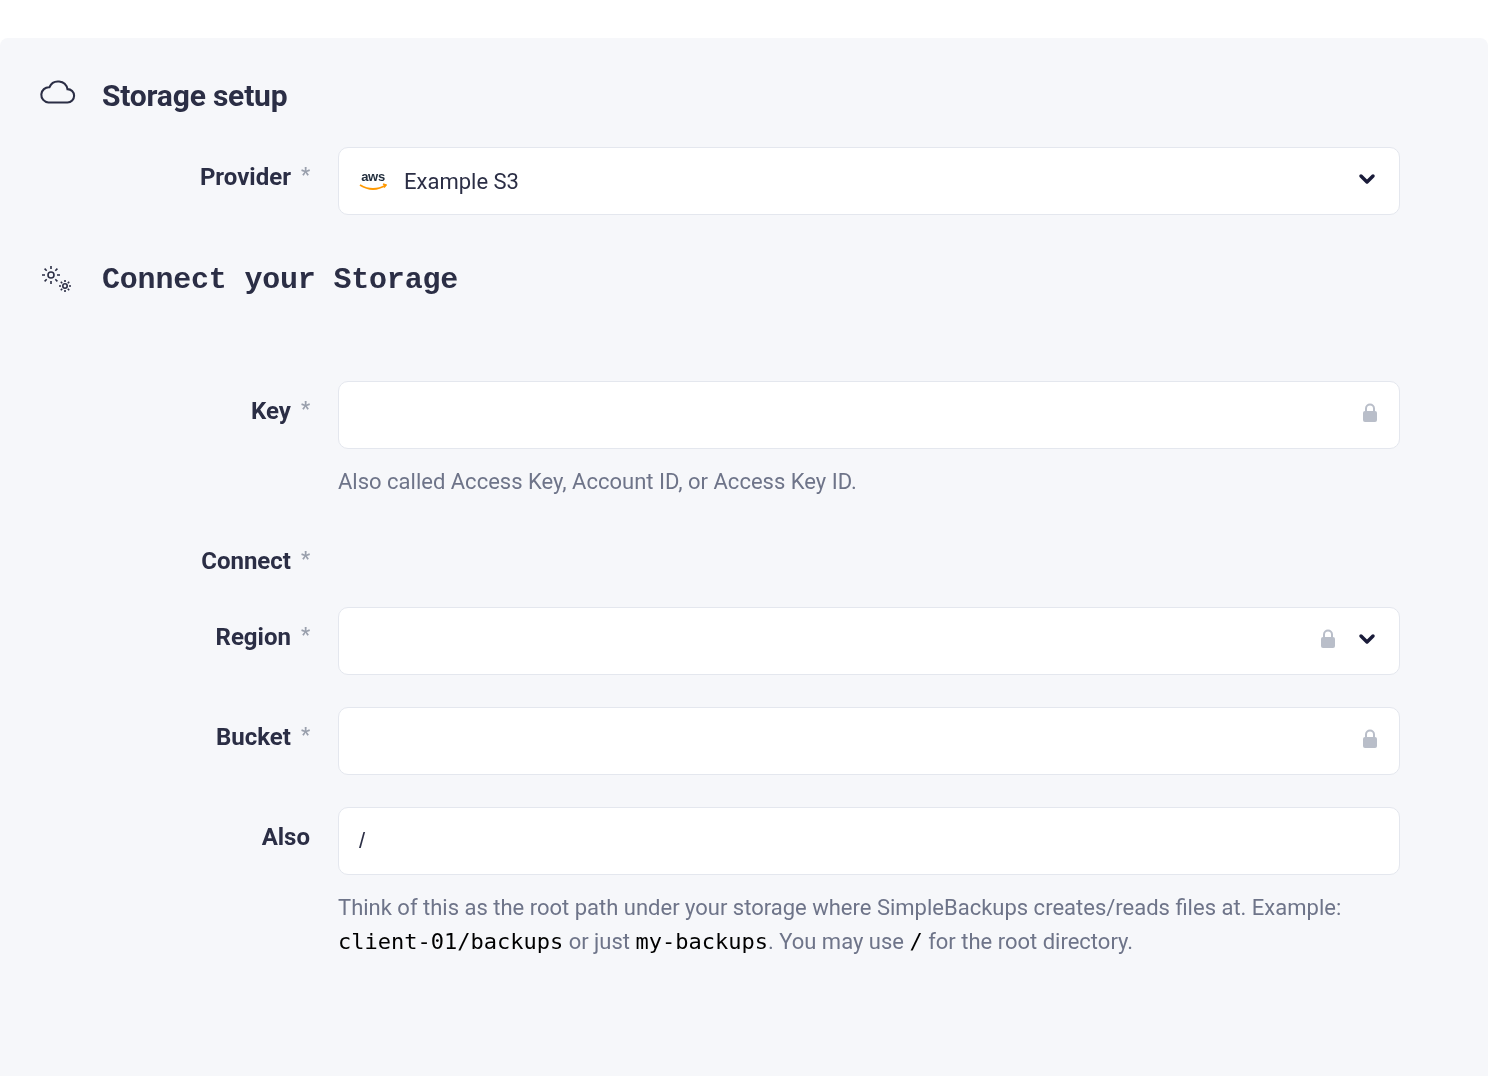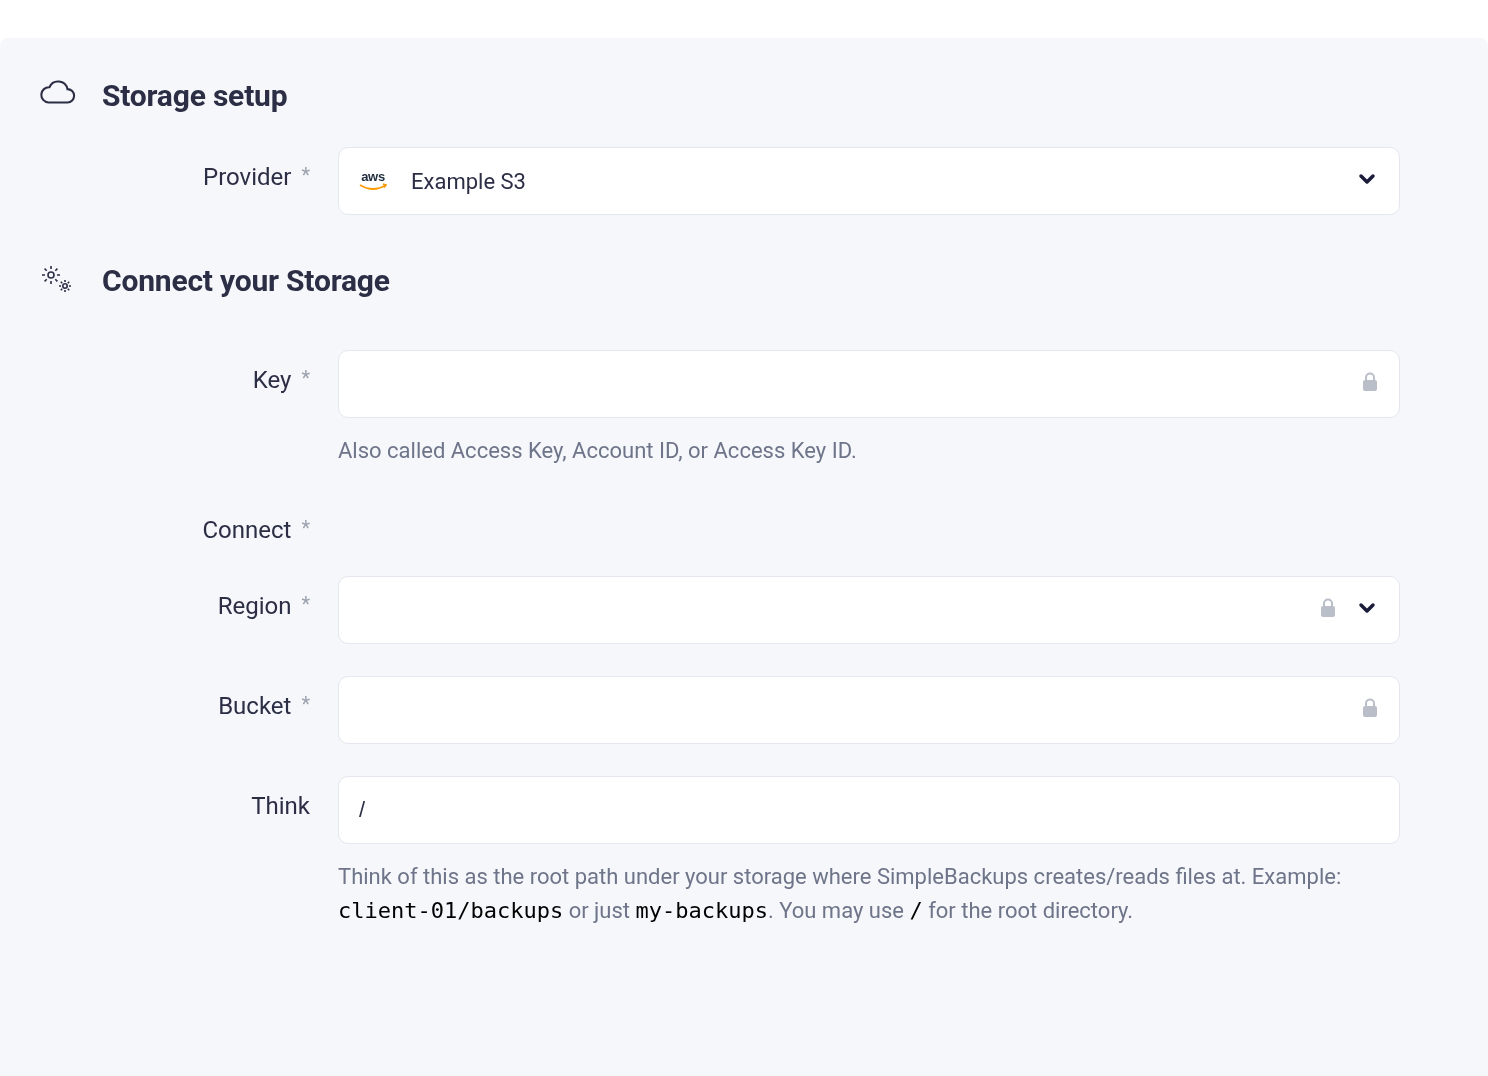--- a/index.html
+++ b/index.html
@@ -43,21 +43,21 @@
   .form-row .label-col {
     width: 300px;
     text-align: right;
     padding-right: 28px;
     padding-top: 16px;
     flex-shrink: 0;
   }
   .form-row .label-col label {
     font-size: 24px;
     color: #2b2e45;
-    font-weight: 400;
+    font-weight: 700;
   }
   .form-row .label-col .req {
     color: #9aa0ad;
     font-size: 20px;
     margin-left: 4px;
     vertical-align: top;
   }
   .form-row .field-col {
     flex: 1;
     max-width: 1062px;
@@ -96,21 +96,21 @@
   }
   .help-text code.mono {
     font-family: ui-monospace, SFMono-Regular, Menlo, Consolas, monospace;
     color: #000000;
     font-size: 22px;
   }
   
   .provider-content {
     display: flex;
     align-items: center;
-    gap: 24px;
+    gap: 17px;
     flex: 1;
   }
   .provider-content .aws-logo {
     display: inline-flex;
     flex-direction: column;
     align-items: center;
     line-height: 1;
   }
   .provider-content .aws-logo .aws-text {
     font-family: Arial, sans-serif;
@@ -122,21 +122,21 @@
   .provider-content .aws-logo svg { display:block; }
   .provider-content .provider-name {
     font-size: 22px;
     color: #2b2e45;
   }
   .chevron {
     color: #1a1c3a;
   }
   .lock-icon { color: #b9bec9; }
   .eye-icon { color: #4b4e63; }
-  .second-header { margin-top: 48px; margin-bottom: 52px; }
+  .second-header { margin-top: 48px; margin-bottom: 84px; font-family: Liberation Mono, monospace; }
 </style>
 </head>
 <body>
 
 <div class="panel">
 
   <div class="section-header">
     <div class="icon-wrap">
       <svg width="40" height="28" viewBox="0 0 40 28" fill="none" stroke="#2b2e45" stroke-width="2.2">
         <path d="M11 25h20a7 7 0 0 0 0-14 10 10 0 0 0-19-2A7.5 7.5 0 0 0 11 25z"></path>
@@ -268,21 +268,21 @@
               </svg>
           </span>
         </div>
       </div>
     </div>
   </div>
 
   <div class="form-row">
     <div class="label-col">
       <label>
-        <span>Think</span>
+        <span>Also</span>
       </label>
     </div>
     <div class="field-col">
       <div class="control">
         <input type="text" value="/" style="">
       </div>
       <p class="help-text">
         <span>Think of this as the root path under your storage where SimpleBackups creates/reads files at. Example: </span><code class="mono">client-01/backups</code><span> or just </span><code class="mono">my-backups</code><span>. You may use </span><code class="mono">/</code><span> for the root directory.</span>
       </p>
     </div>

